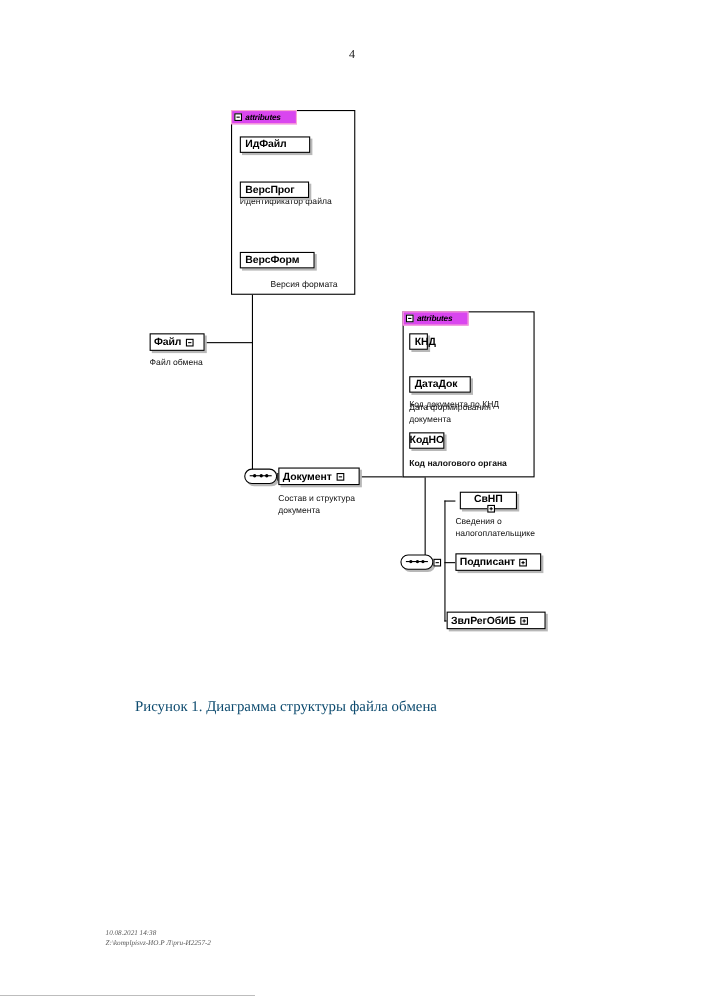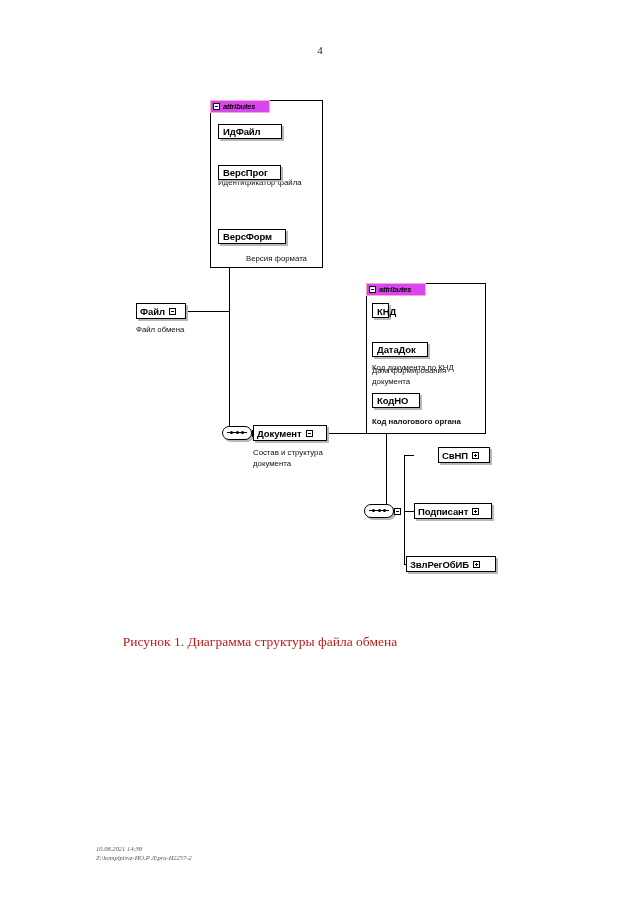--- a/index.html
+++ b/index.html
@@ -136,21 +136,21 @@
     width:7px;height:7px;border:1px solid #000;background:#fff;box-sizing:border-box;
   }
   .seq .stub::before{
     content:"";position:absolute;left:1px;right:1px;top:2px;height:1px;background:#000;
   }
 
   .caption{
     position:absolute;
     left:0;width:520px;text-align:center;
     font-family:"Liberation Serif", serif;
-    font-size:13.5px;color:#b91c1c;
+    font-size:13.5px;color:#0c4a6e;
   }
   .footer{
     position:absolute;
     font-family:"Liberation Serif", serif;
     font-style:italic;
     font-size:6.5px;
     color:#555;
     line-height:8.5px;
     white-space:pre-line;
   }
@@ -237,38 +237,40 @@
       <span class="lbl">КНД</span>
     </div>
     <div class="desc" style="left:372px;top:327px;width:120px;margin-top:36px;">Код документа по КНД</div>
 
     <div class="attr-item" style="left:372px;top:342px;width:56px;">
       <span class="lbl">ДатаДок</span>
     </div>
     <div class="desc" style="left:372px;top:366px;width:115px;">Дата формирования
 документа</div>
 
-    <div class="attr-item" style="left:372px;top:393px;width:48px;">
+    <div class="attr-item" style="left:372px;top:393px;width:32px;justify-content:center;">
       <span class="lbl">КодНО</span>
     </div>
     <div class="desc" style="left:372px;top:417px;width:120px;font-weight:bold;">Код налогового органа</div>
 
     <div class="seq" style="left:364px;top:504px;">
       <div class="body"></div>
       <div class="bar"></div>
       <div class="dot d1"></div>
       <div class="dot d2"></div>
       <div class="dot d3"></div>
       <div class="stub"></div>
     </div>
 
-    <div class="node" style="left:438px;top:447px;width:52px;">
+    <div class="node" style="left:418px;top:447px;width:52px;flex-direction:column;">
       <span class="lbl">СвНП</span>
       <span class="pmbox plus"></span>
     </div>
+    <div class="desc" style="left:414px;top:469px;width:120px;">Сведения о
+налогоплательщике</div>
 
     <div class="node" style="left:414px;top:503px;width:78px;text-align:right;">
       <span class="lbl">Подписант</span>
       <span class="pmbox plus"></span>
     </div>
 
     <div class="node" style="left:406px;top:556px;width:90px;">
       <span class="lbl">ЗвлРегОбИБ</span>
       <span class="pmbox plus"></span>
     </div>

